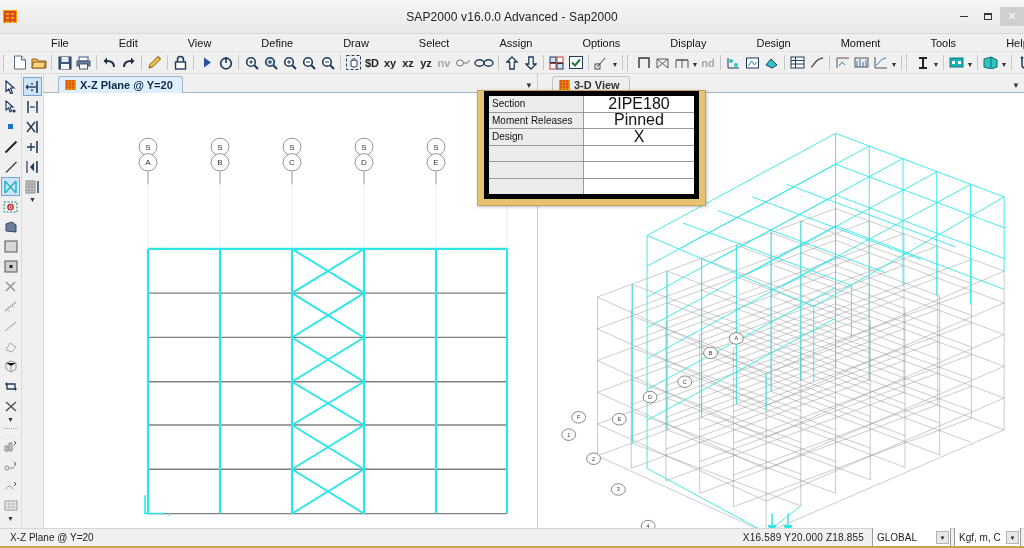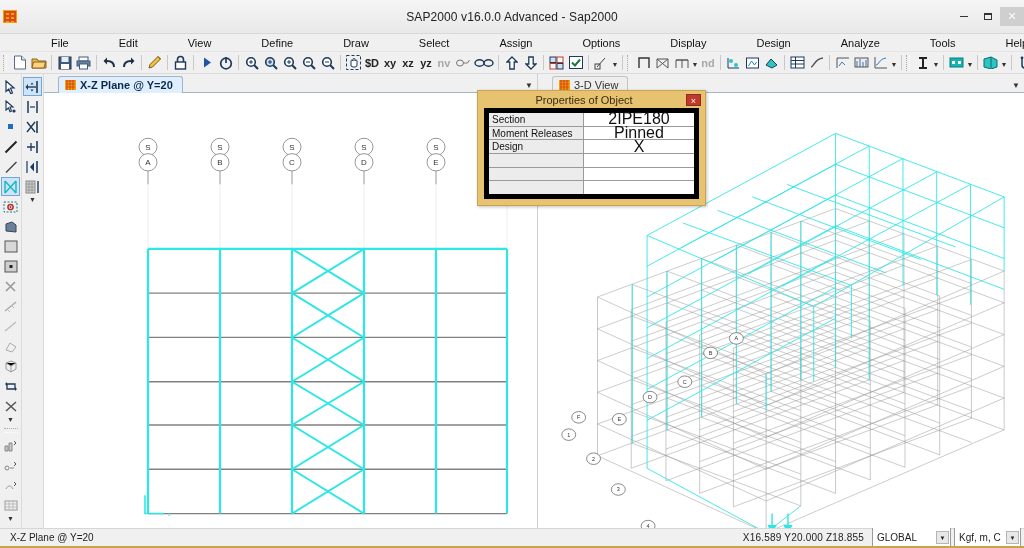--- a/index.html
+++ b/index.html
@@ -166,21 +166,21 @@
     padding: 0 9px 0 6px;
     background: #dfefff;
     border: 1px solid #9fb6c9; border-bottom: none;
     border-radius: 3px 3px 0 0;
     font-size: 11px; color: #0a2a4a; font-weight: bold;
     margin-left: 14px;
     position: relative; top: 1px;
   }
   .tab.inactive {
     background: #eeeeee; border-color: #c3c3c3;
-    color: #333; font-weight: normal;
+    color: #333; font-weight: bold;
   }
   .tab-ico { width: 11px; height: 10px; flex: 0 0 auto; }
   .tabcaret {
     position: absolute; right: 4px; bottom: 2px;
     font-size: 8px; color: #333;
   }
 
   .canvaswrap { flex: 1; background: #ffffff; position: relative; overflow: hidden; }
   .canvaswrap svg { display: block; width: 100%; height: 100%; }
 
@@ -277,21 +277,21 @@
     <div class="menu-item">File</div>
     <div class="menu-item">Edit</div>
     <div class="menu-item">View</div>
     <div class="menu-item">Define</div>
     <div class="menu-item">Draw</div>
     <div class="menu-item">Select</div>
     <div class="menu-item">Assign</div>
     <div class="menu-item">Options</div>
     <div class="menu-item">Display</div>
     <div class="menu-item">Design</div>
-    <div class="menu-item">Analyze</div>
+    <div class="menu-item">Moment</div>
     <div class="menu-item">Tools</div>
     <div class="menu-item">Help</div>
   </div>
 
   <div class="toolbar">
     <div class="grip"></div>
 
     <div class="tb">
       <svg width="14" height="15" viewBox="0 0 14 15">
           <path d="M1.5 1h7l4 4v9h-11z" fill="#fff" stroke="#5a6b80"></path>
@@ -1049,24 +1049,20 @@
                 <text x="111" y="452">4</text>
               </g>
             </svg>
           </div>
         </div>
       </div>
     </div>
   </div>
 
   <div class="propdlg">
-    <div class="propdlg-title">
-      <div class="t">Properties of Object</div>
-      <div class="propdlg-close">×</div>
-    </div>
     <div class="propdlg-body">
       <div class="prow">
         <div class="pcell-k">Section</div>
         <div class="pcell-v">2IPE180</div>
       </div>
       <div class="prow">
         <div class="pcell-k">Moment Releases</div>
         <div class="pcell-v">Pinned</div>
       </div>
       <div class="prow">

